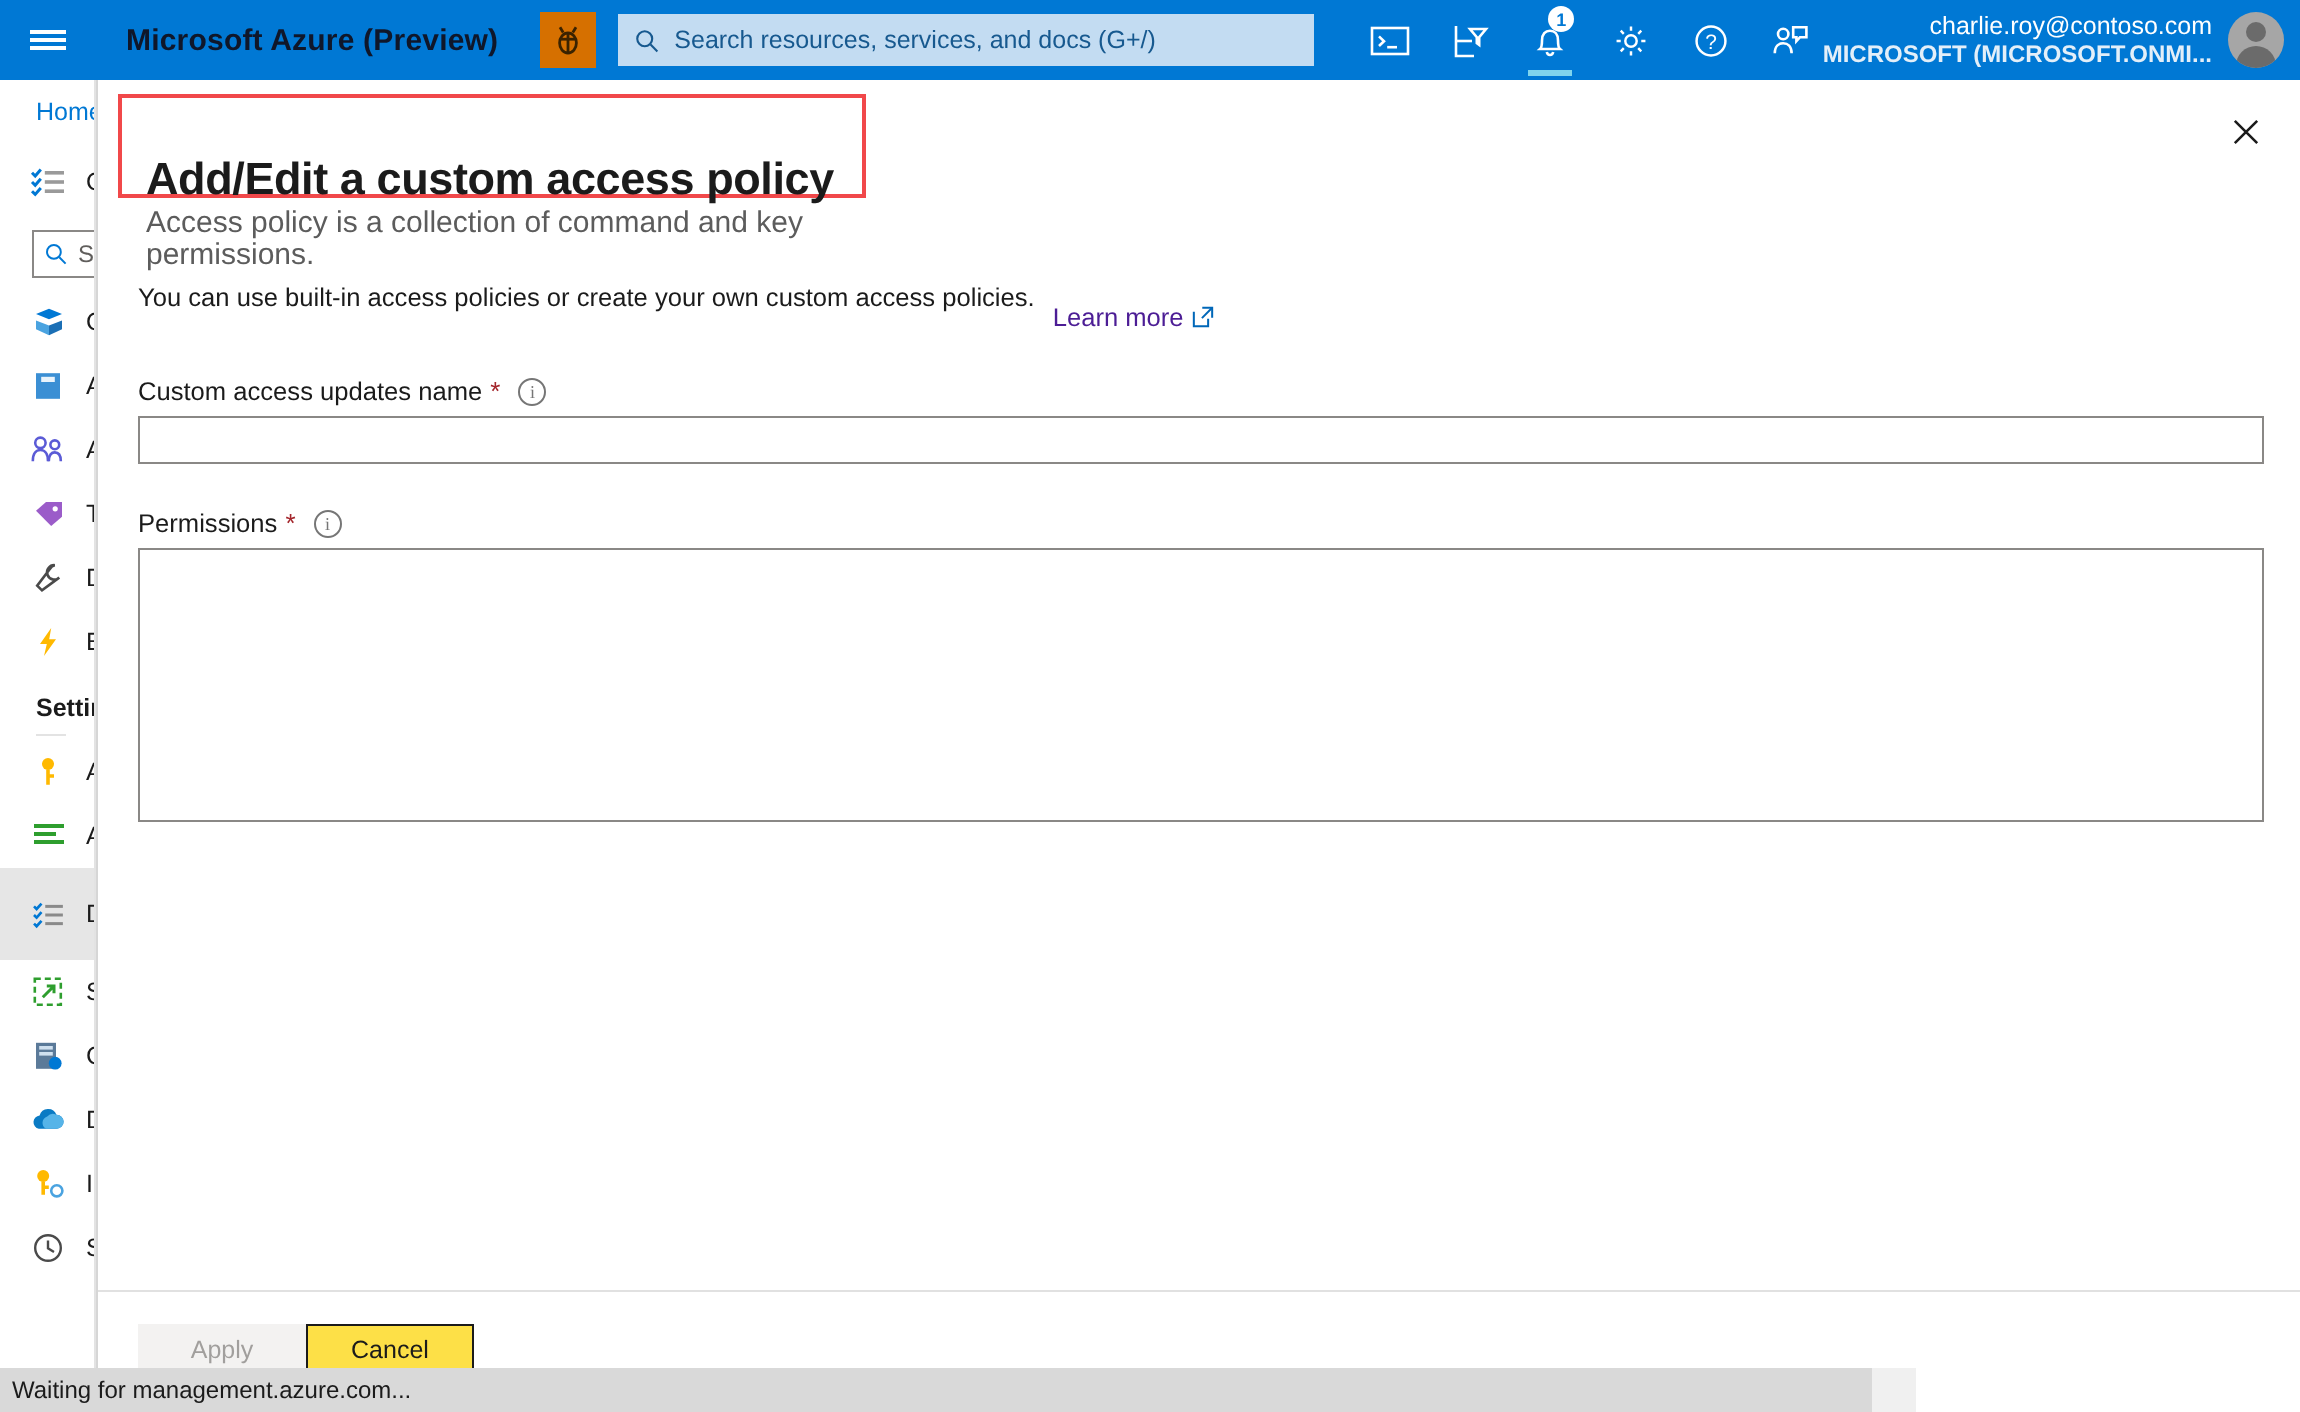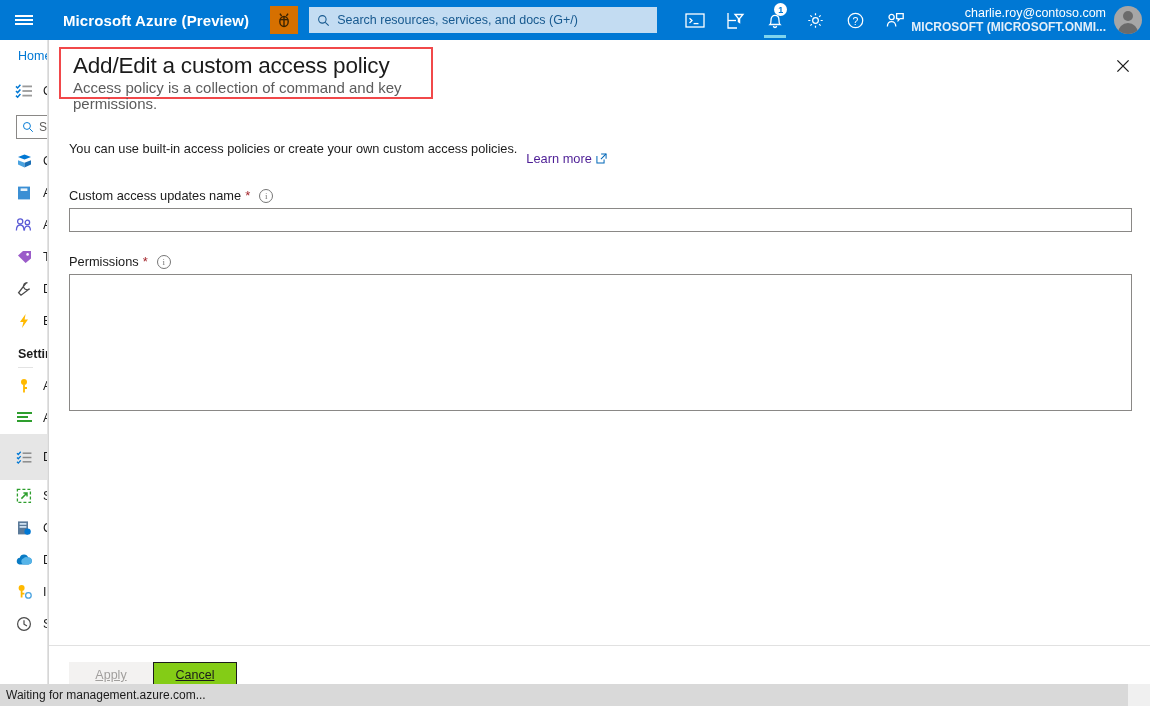--- a/index.html
+++ b/index.html
@@ -20,21 +20,21 @@
   #hamburger {
     width: 48px; height: 40px;
     display: flex; align-items: center; justify-content: center;
     cursor: pointer;
   }
   #hamburger .bar {
     width: 18px; height: 2px; background: #fff; margin: 2px 0;
     display: block;
   }
   #brand {
-    color: #ffffff; font-size: 15px; font-weight: bold;
+    color: #0f172a; font-size: 15px; font-weight: bold;
     letter-spacing: .1px; white-space: nowrap;
     margin-left: 15px;
   }
   #bug-ext {
     width: 28px; height: 28px; background: #d67000;
     margin-left: 21px;
     display: flex; align-items: center; justify-content: center;
     cursor: pointer;
   }
   #search-wrap {
@@ -148,22 +148,22 @@
     display: flex; align-items: center; justify-content: center;
     cursor: pointer; color: #1b1b1b;
   }
   #blade-title {
     position: absolute; left: 10px; top: 7px;
     width: 374px; height: 52px;
     border: 2px solid #f1484a;
     padding: 4px 0 0 12px;
   }
   #blade-title h1 {
-    font-size: 22.5px; font-weight: normal; color: #1b1b1b;
-    line-height: 26px; letter-spacing: -.2px;
+    font-size: 22.5px; font-weight: bold; color: #1b1b1b;
+    line-height: 26px; letter-spacing: -.2px; margin-top: 24px;
   }
   #blade-title .sub {
     font-size: 15px; color: #5c5c5c; line-height: 16px; margin-top: 1px;
   }
 
   #blade-body { position: absolute; left: 0; top: 72px; width: 1102px; }
   #intro-row {
     display: flex; align-items: center;
     padding: 18px 0 0 20px;
     font-size: 12.8px; color: #1b1b1b; text-align: center;
@@ -206,36 +206,36 @@
     position: absolute; left: 0; top: 605px;
     width: 1102px; height: 1px; background: #e1e1e1;
   }
   #blade-footer {
     position: absolute; left: 20px; top: 622px;
     display: flex; align-items: center;
   }
   .az-btn {
     height: 26px; min-width: 84px;
     font-family: "Liberation Sans", sans-serif; font-size: 12.5px;
-    display: flex; align-items: center; justify-content: center; text-decoration: underline;
+    display: flex; align-items: center; justify-content: center;
   }
   #apply-btn {
     background: #f3f2f1; color: #a19f9d;
     border: 1px solid #f3f2f1; cursor: default;
   }
   #cancel-btn {
-    background: #84cc16; color: #1b1b1b;
+    background: #fde047; color: #1b1b1b;
     border: 1px solid #1b1b1b; cursor: pointer;
     margin-left: 0px;
   }
 
   
   #statusbar {
     position: absolute; left: 0; bottom: 0;
-    width: 1150px; height: 22px;
+    width: 958px; height: 22px;
     background: #d9d9d9;
     display: flex; align-items: center;
   }
   #statusbar .txt { font-size: 12px; color: #1b1b1b; padding-left: 6px; }
   #statusbar .scroll-corner {
     position: absolute; right: 0; top: 0; width: 22px; height: 22px;
     background: #f0f0f0;
   }
 </style>
 </head>

